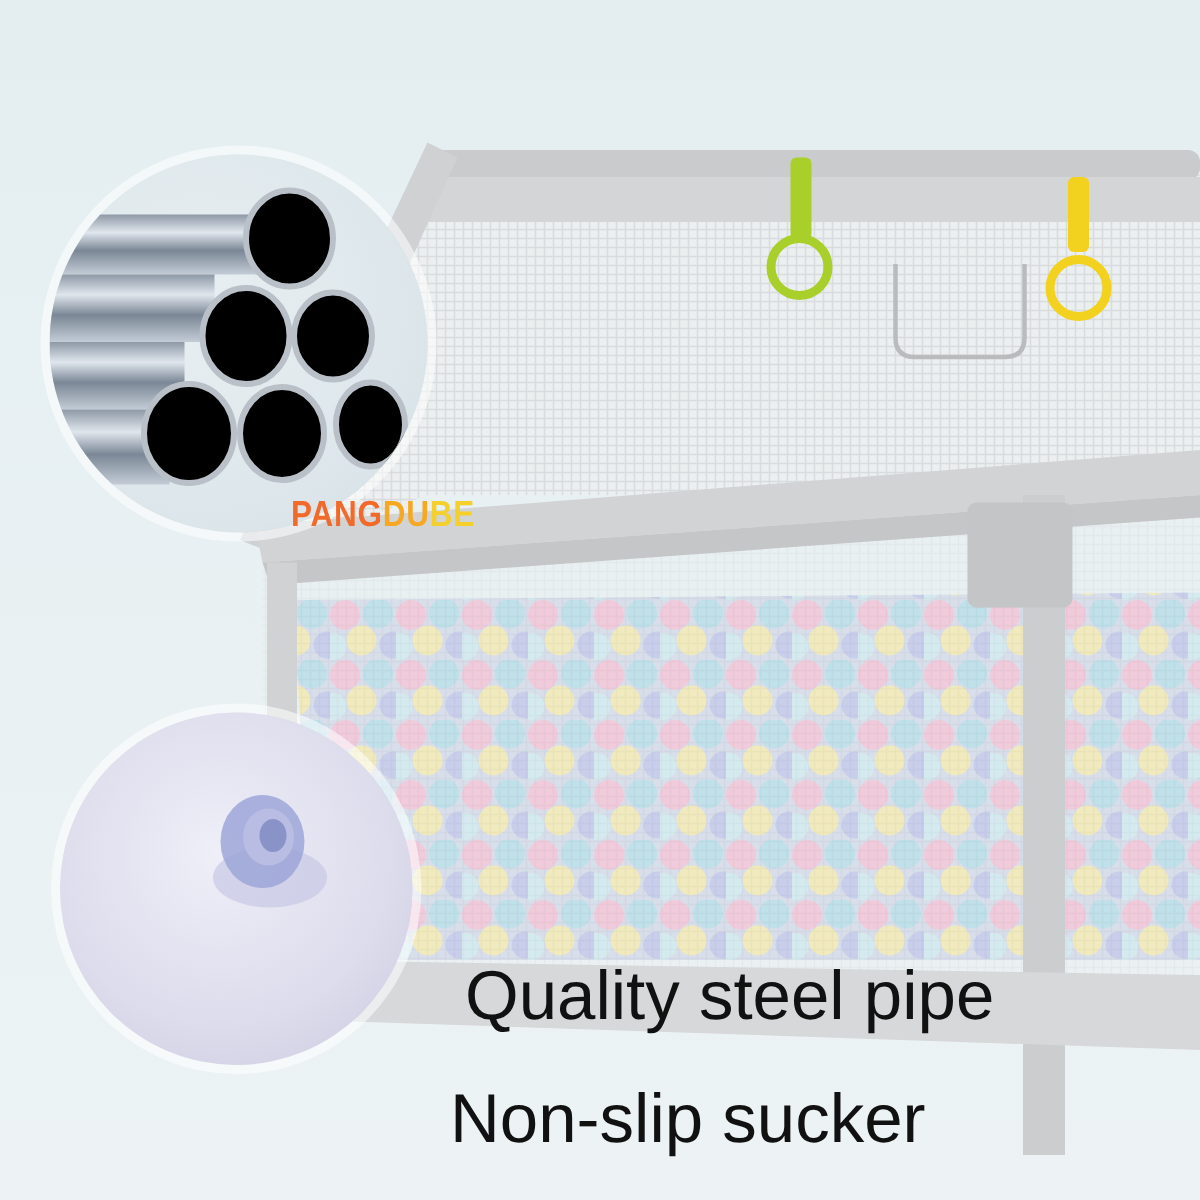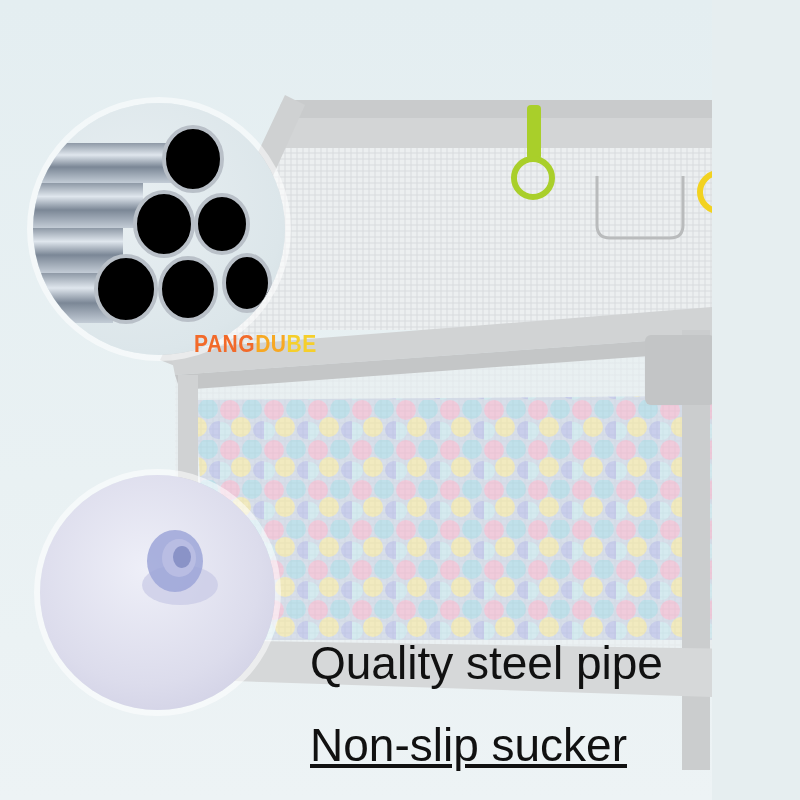--- a/index.html
+++ b/index.html
@@ -1,17 +1,17 @@
 <!DOCTYPE html>
 <html><head>
 <meta charset="utf-8">
 <style>
   html, body { margin:0; padding:0; }
   body { width:800px; height:800px; overflow:hidden; background:#e6eef0; font-family:"Liberation Sans", sans-serif; }
-  .stage { position:relative; width:712px; height:800px; overflow:hidden;
+  .stage { position:relative; width:800px; height:800px; overflow:hidden;
     background: linear-gradient(180deg,#e4eef1 0%, #e9f1f3 60%, #edf3f5 100%); }
 
   
   .pen { position:absolute; inset:0; }
   .pen svg { position:absolute; left:0; top:0; }
 
   
   .bubble { position:absolute; border-radius:50%; overflow:hidden;
     box-shadow: 0 0 0 6px rgba(255,255,255,0.55); }
   .bubble-pipes { left:33px; top:103px; width:252px; height:252px;
@@ -20,21 +20,21 @@
     background: radial-gradient(circle at 45% 40%, #eeeff8 0%, #dcdcec 60%, #c9c9e0 100%); }
 
   .brand { position:absolute; left:194px; top:330px; font-weight:bold; font-size:21px;
     letter-spacing:0.5px; transform:scaleY(1.15); transform-origin:left top; }
   .brand .a { color:#f26a2a; }
   .brand .b { color:#f7a823; }
   .brand .c { color:#f5cf2c; }
 
   .caption { position:absolute; color:#111; font-size:46px; font-weight:normal; letter-spacing:0px; }
   .cap1 { left:310px; top:636px; }
-  .cap2 { left:310px; top:718px;text-decoration:underline; }
+  .cap2 { left:300px; top:718px; }
 </style>
 </head>
 <body>
 
 <div class="stage">
 
   <div class="pen">
     <svg width="800" height="800" viewBox="0 0 800 800">
       <defs>
         <pattern id="mesh" width="6" height="6" patternUnits="userSpaceOnUse">

